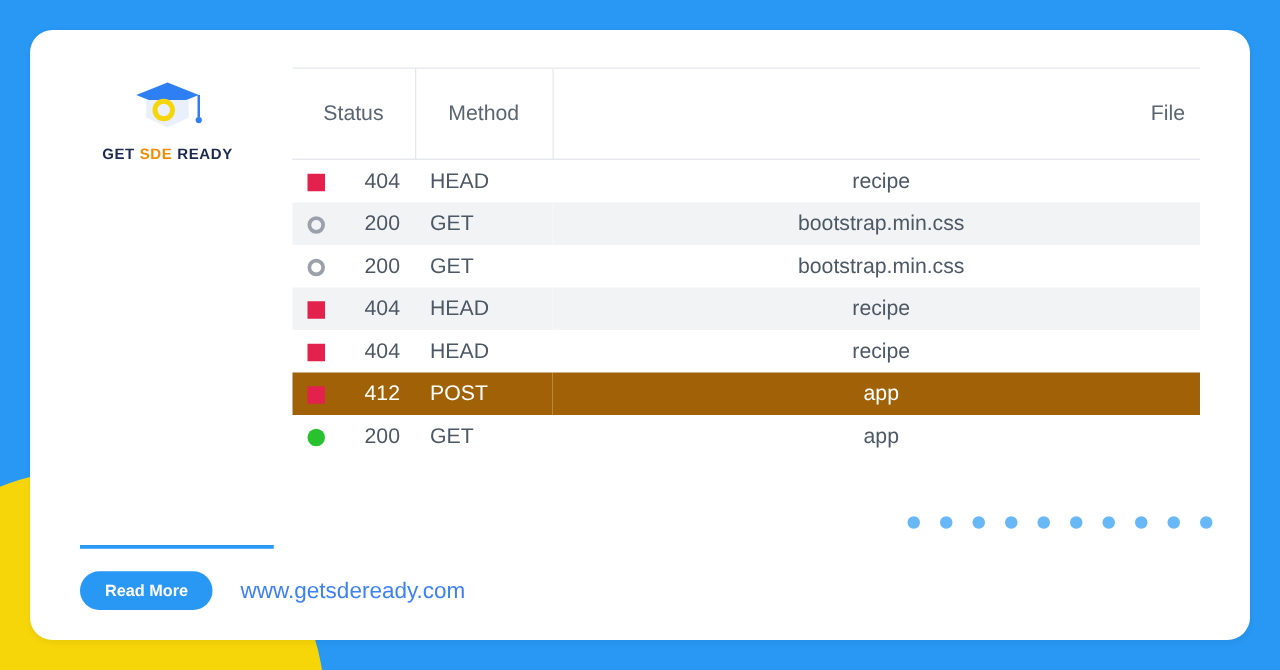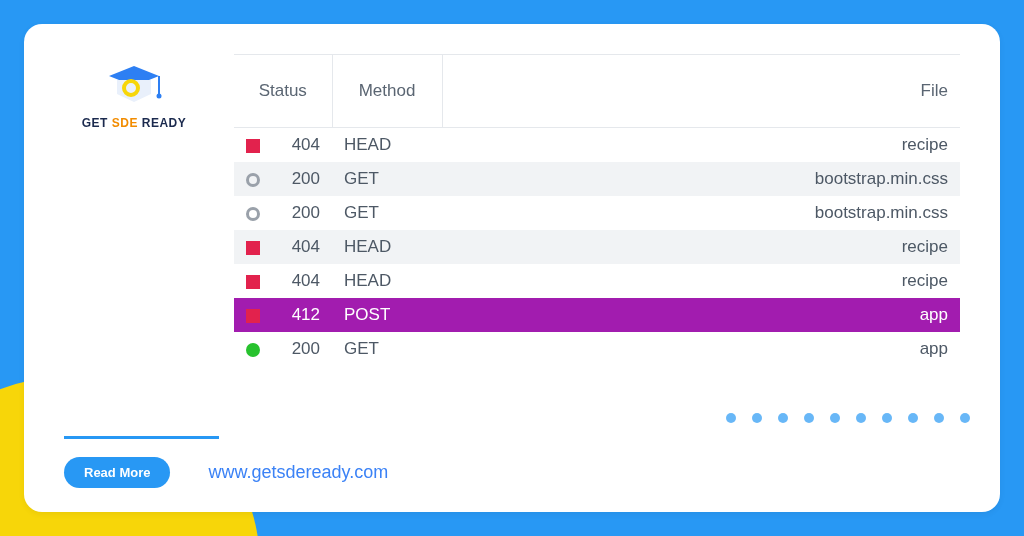--- a/index.html
+++ b/index.html
@@ -82,25 +82,25 @@
     white-space: nowrap;
   }
   .net-table th:last-child { border-right: none; text-align: right; }
   .net-table td {
     padding: 7px 12px;
     vertical-align: middle;
   }
   .col-icon { width: 34px; text-align:center; }
   .col-status { width: 60px; text-align:right; }
   .col-method { width: 110px; text-align:left; }
-  .col-file { text-align:right; padding-left: 20px !important; margin-top: 13px; }
+  .col-file { text-align:center; padding-left: 20px !important; margin-top: 13px; }
 
   .net-table tbody tr.alt { background: #f1f3f5; }
   .net-table tbody tr.selected {
-    background: #a21caf;
+    background: #a16207;
     color: #ffffff;
   }
 
   .stat-icon { display:inline-block; width:14px; height:14px; vertical-align:middle; }
   .stat-square-red { background:#e2224d; }
   .stat-circle-open {
     width:14px; height:14px; border-radius:50%;
     border: 3px solid #9aa1aa; background:transparent;
   }
   .stat-circle-green {
@@ -114,21 +114,21 @@
   }
   .hr-line {
     height: 3px;
     width: 155px;
     background: #2898f4;
     margin-bottom: 18px;
   }
   .footer-row {
     display: flex;
     align-items: center;
-    gap: 38px;
+    gap: 22px;
     position: relative;
   }
   .read-more {
     background: #2898f4;
     color: #fff;
     border: none;
     border-radius: 18px;
     padding: 8px 20px;
     font-size: 13px;
     font-weight: 600;

